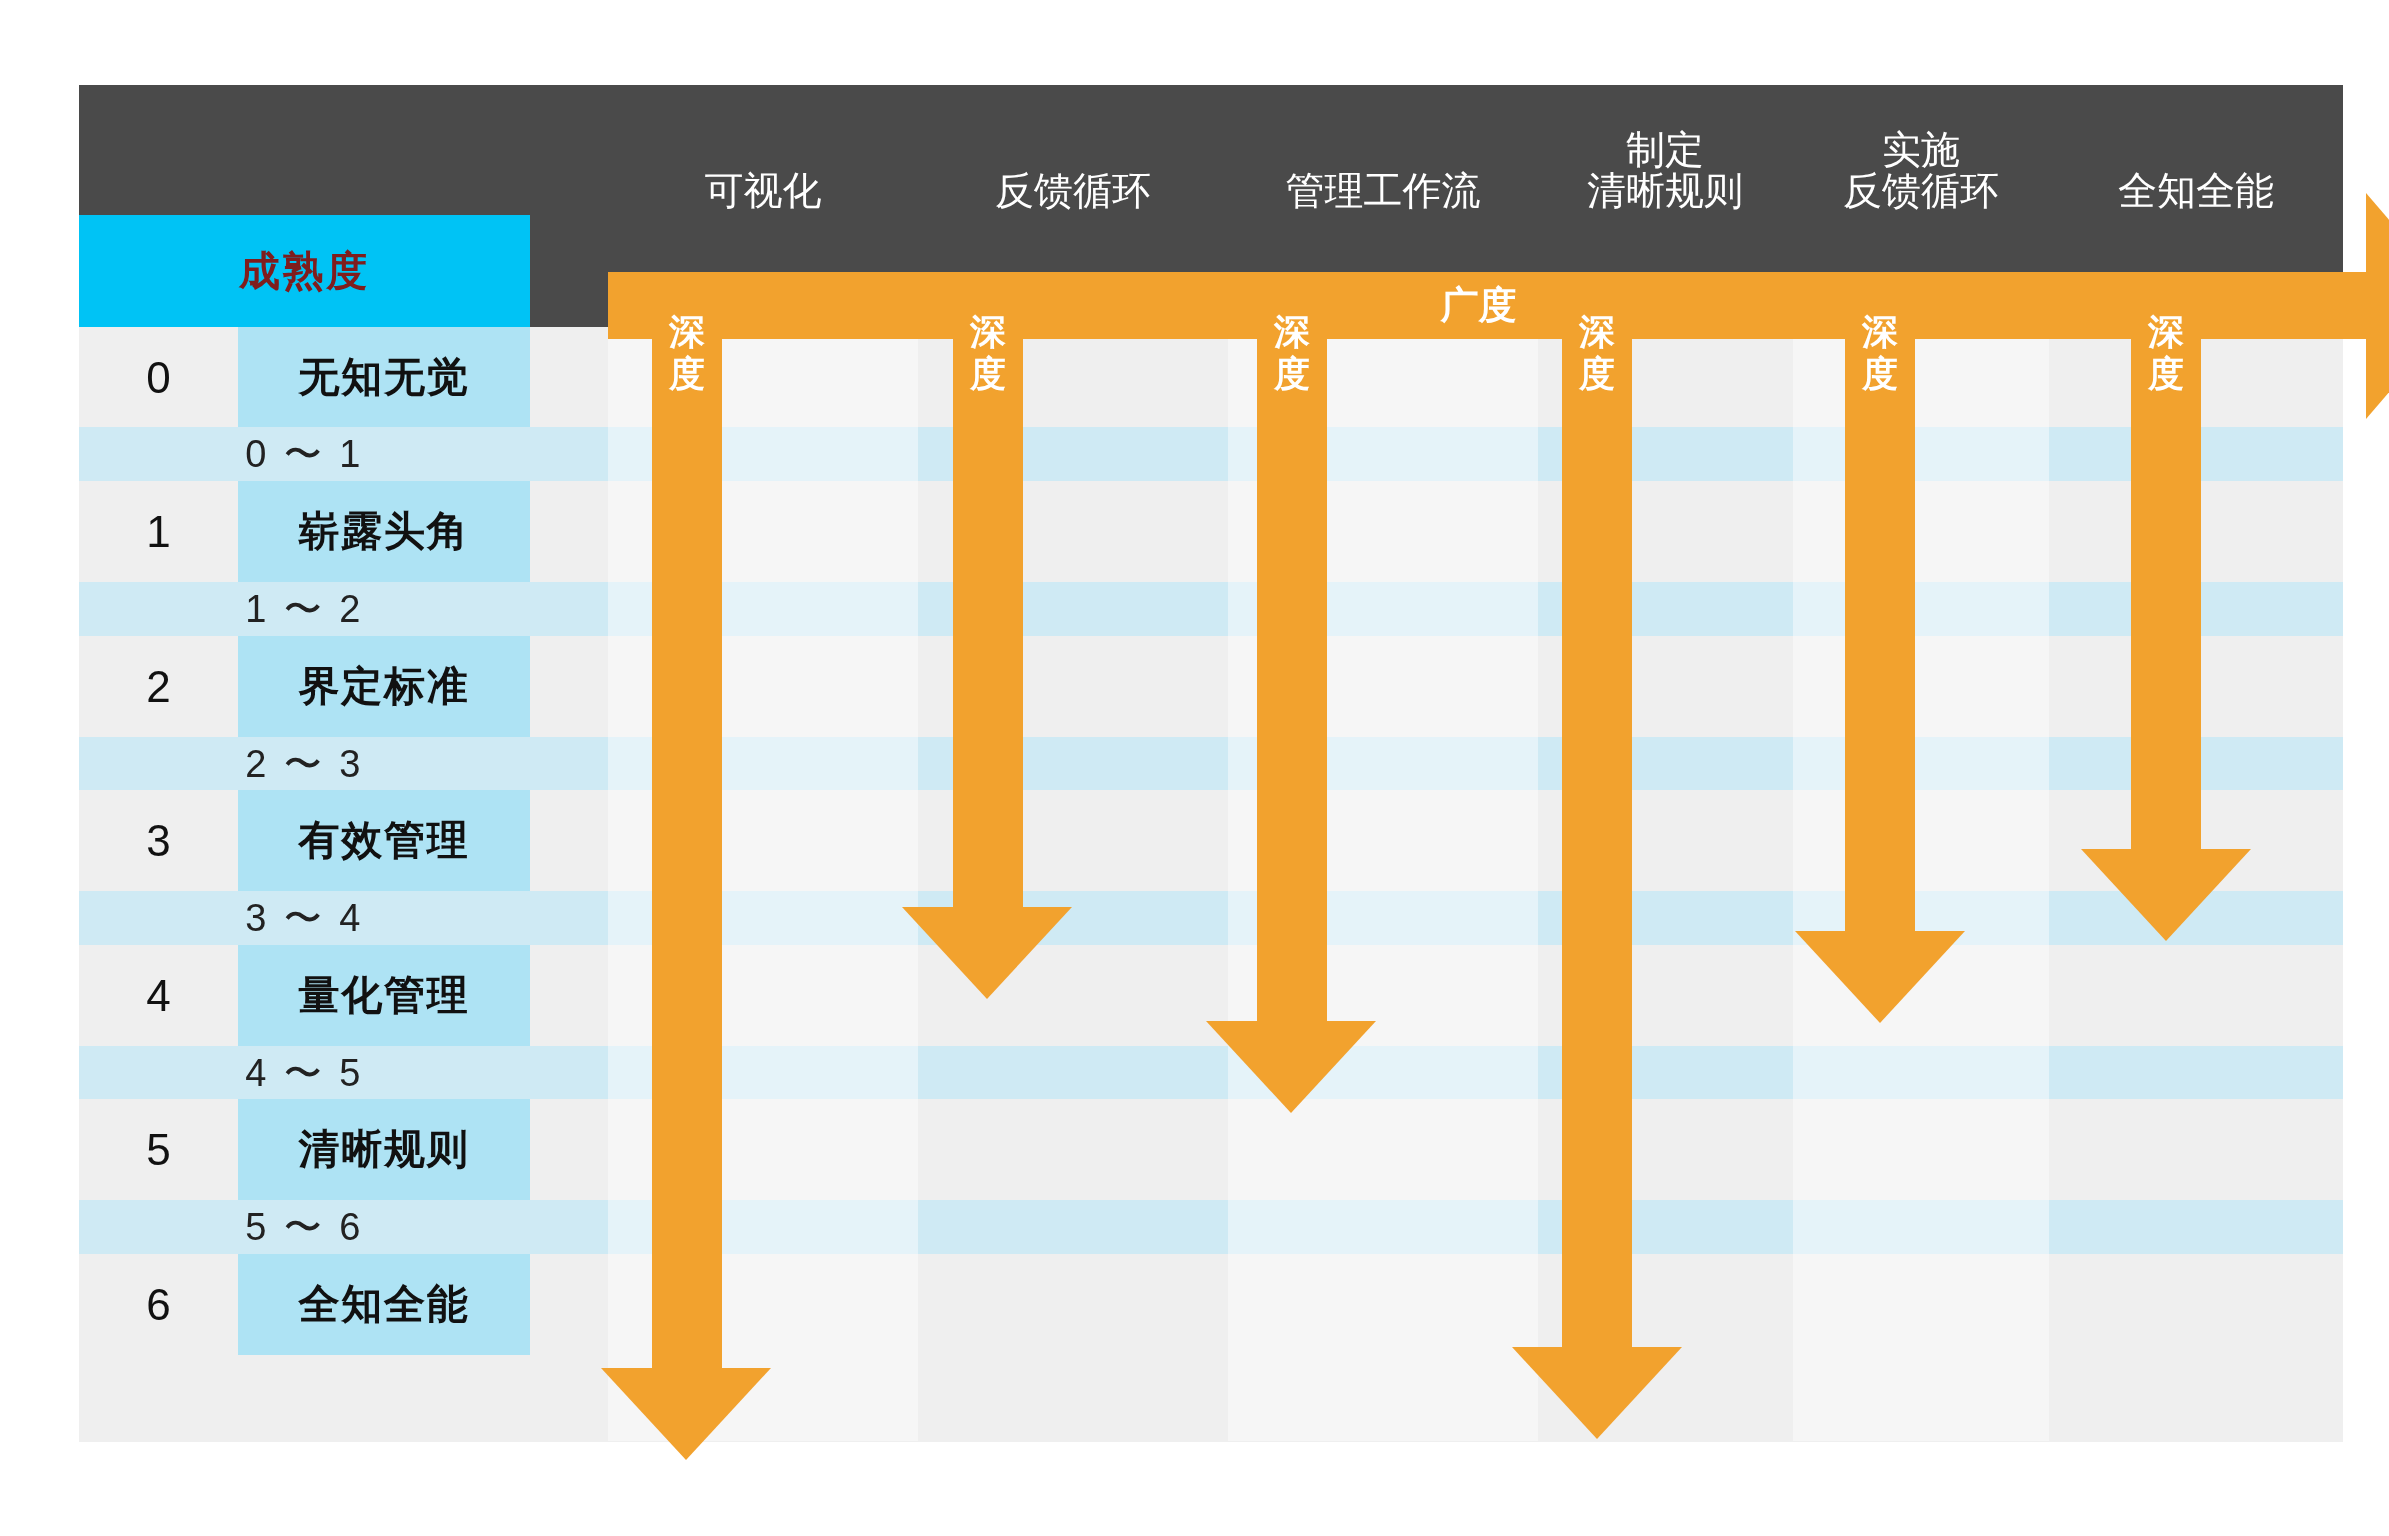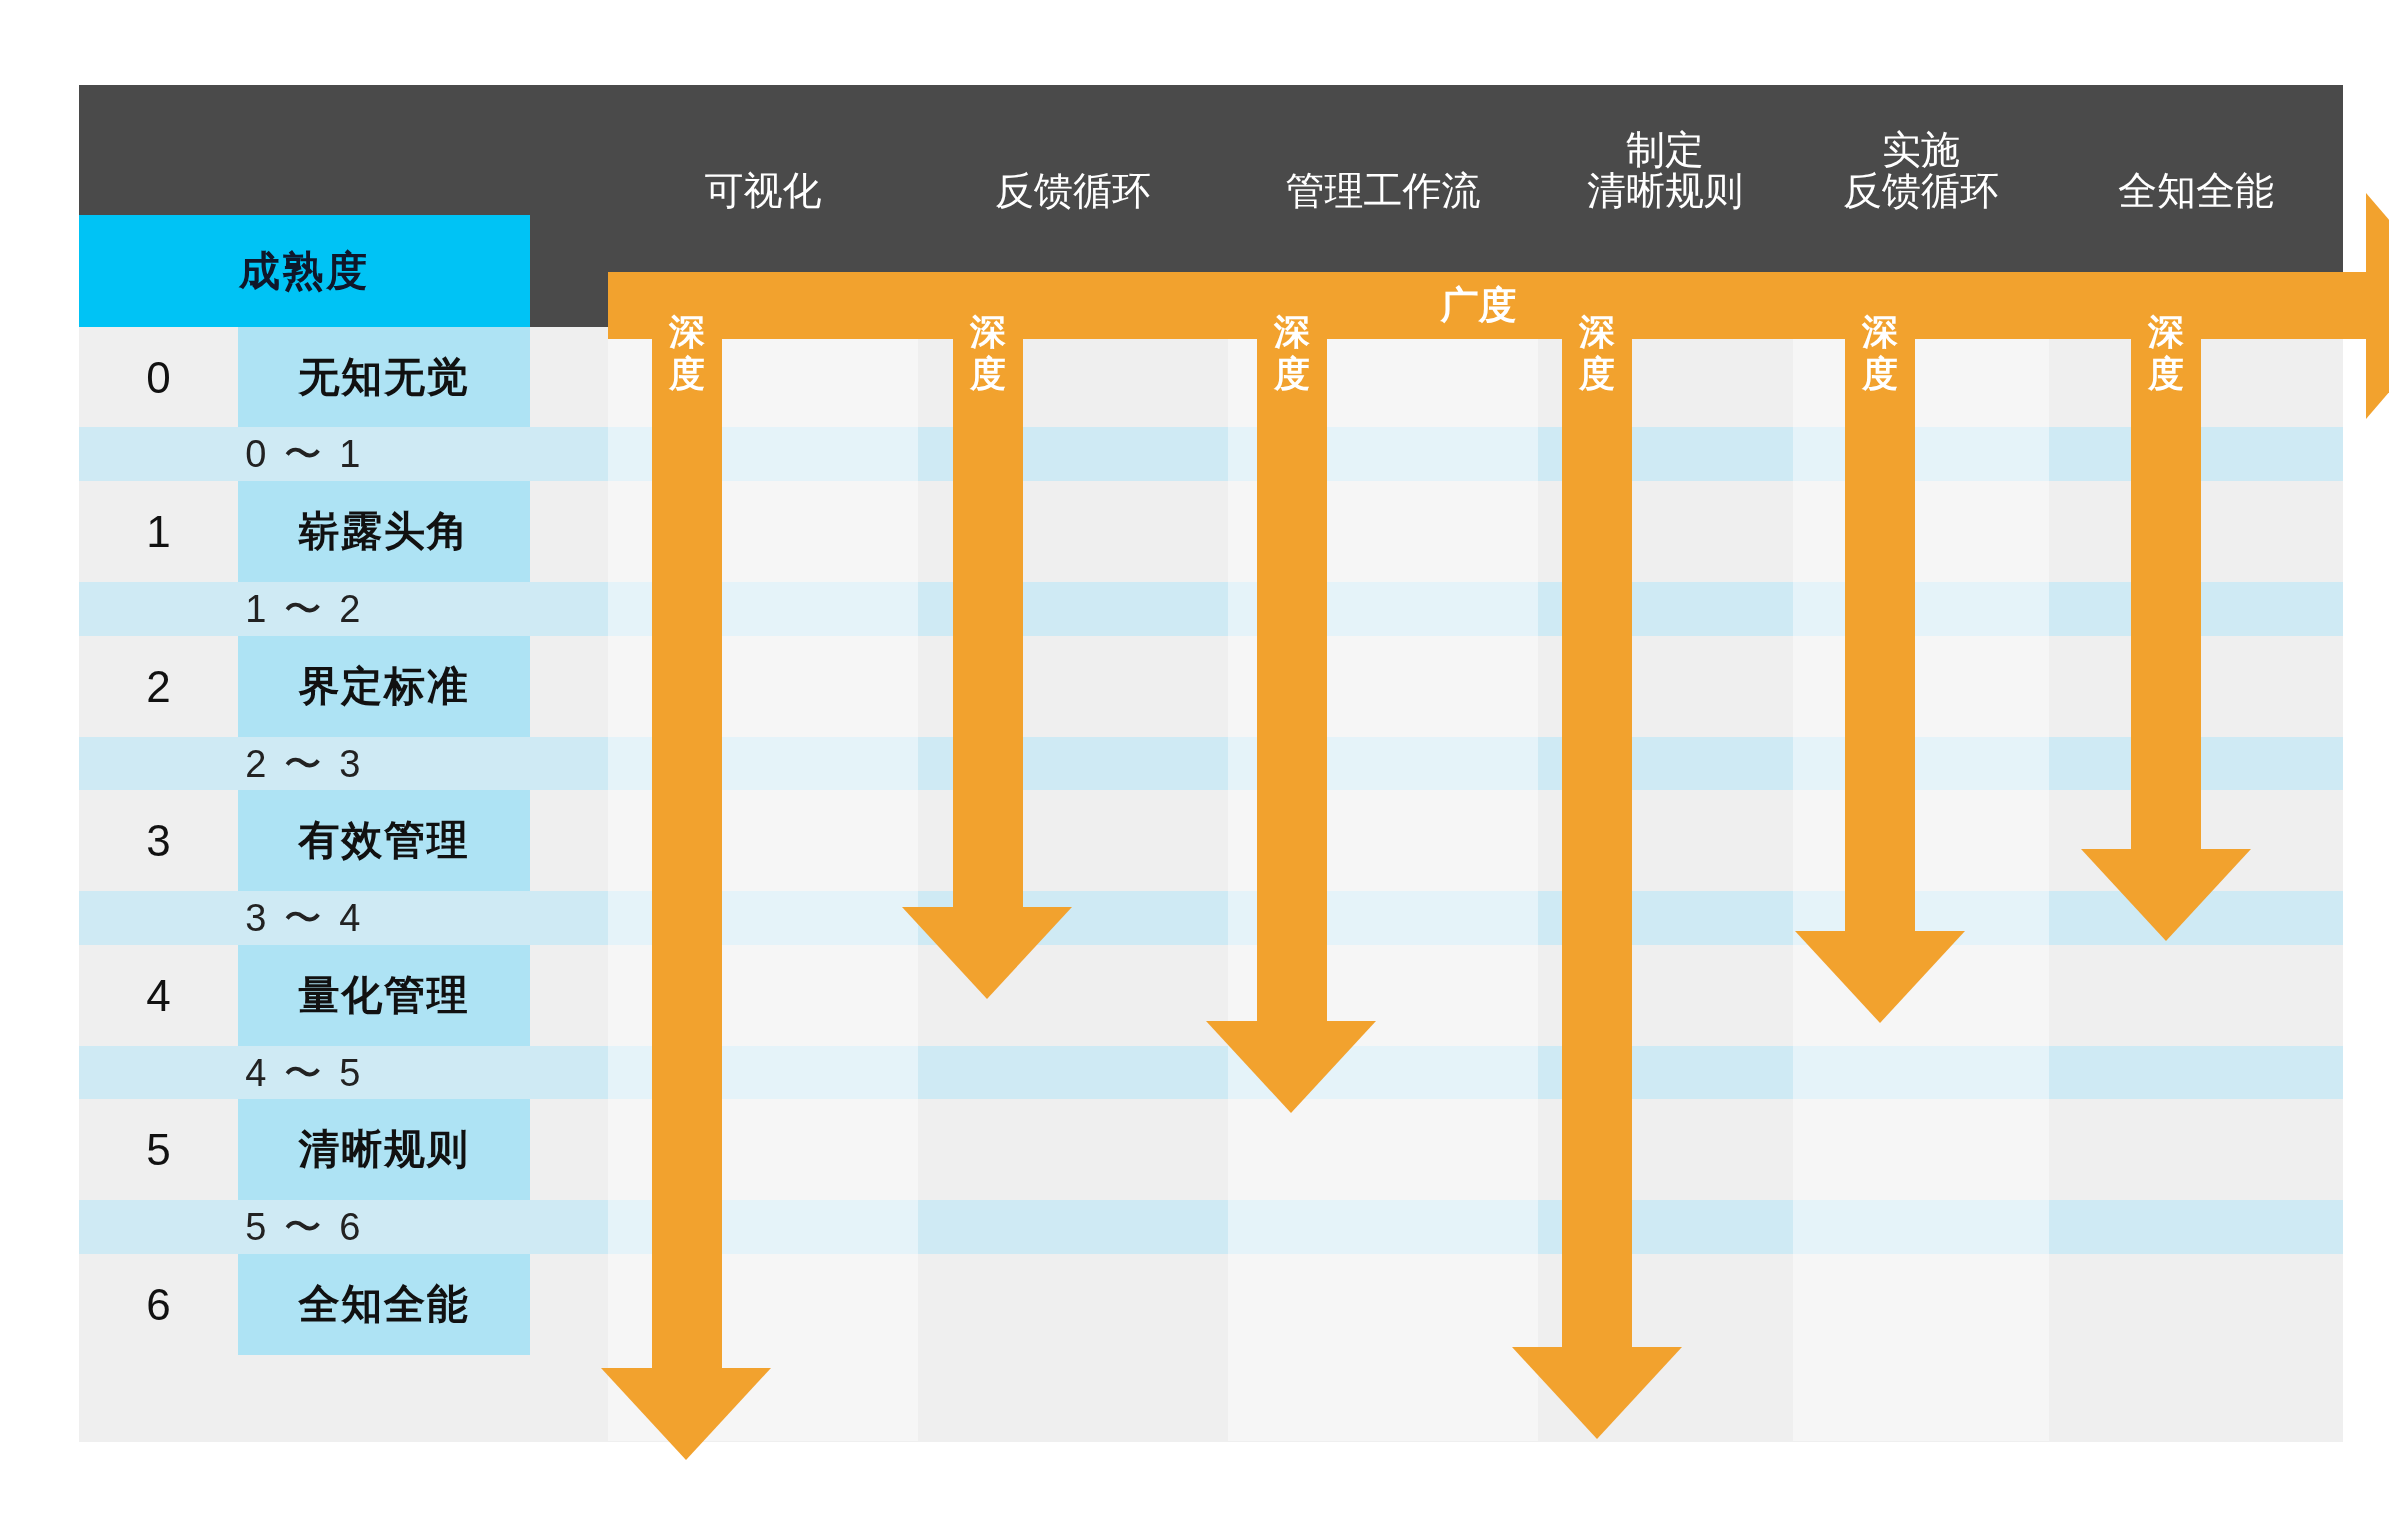--- a/index.html
+++ b/index.html
@@ -15,21 +15,21 @@
          white-space:nowrap;}
   .colhead{position:absolute;top:0;height:130px;color:#ffffff;font-size:39px;
            font-weight:normal;display:flex;align-items:flex-end;justify-content:center;
            text-align:center;line-height:1.05;padding-bottom:3.4px;box-sizing:border-box;}
   .colhead span{display:block;}
   .colhead.two{align-items:flex-end;}
 
   
   .matcell{position:absolute;left:0;top:130px;width:451px;height:113px;background:#00c3f5;
            display:flex;align-items:center;justify-content:center;}
-  .matcell .t{font-size:41px;font-weight:bold;color:#0f172a;letter-spacing:2.6px;}
+  .matcell .t{font-size:41px;font-weight:bold;color:#7f1d1d;letter-spacing:2.6px;}
   .hdr-fill{position:absolute;left:451px;top:130px;width:1813px;height:113px;background:#4a4a4a;}
 
   
   .body{position:absolute;left:0;top:242px;width:2264px;height:1114px;}
   .row{position:absolute;left:0;width:2264px;}
   .row.main{height:101px;background:#efefef;}
   .row.sub{height:54px;background:#cfeaf4;}
   .rowlabel-num{position:absolute;left:0;width:159px;text-align:center;
                 font-size:44px;color:#111;line-height:101px;}
   .rowlabel-name{position:absolute;left:159px;width:292px;height:101px;background:#aee3f4;

